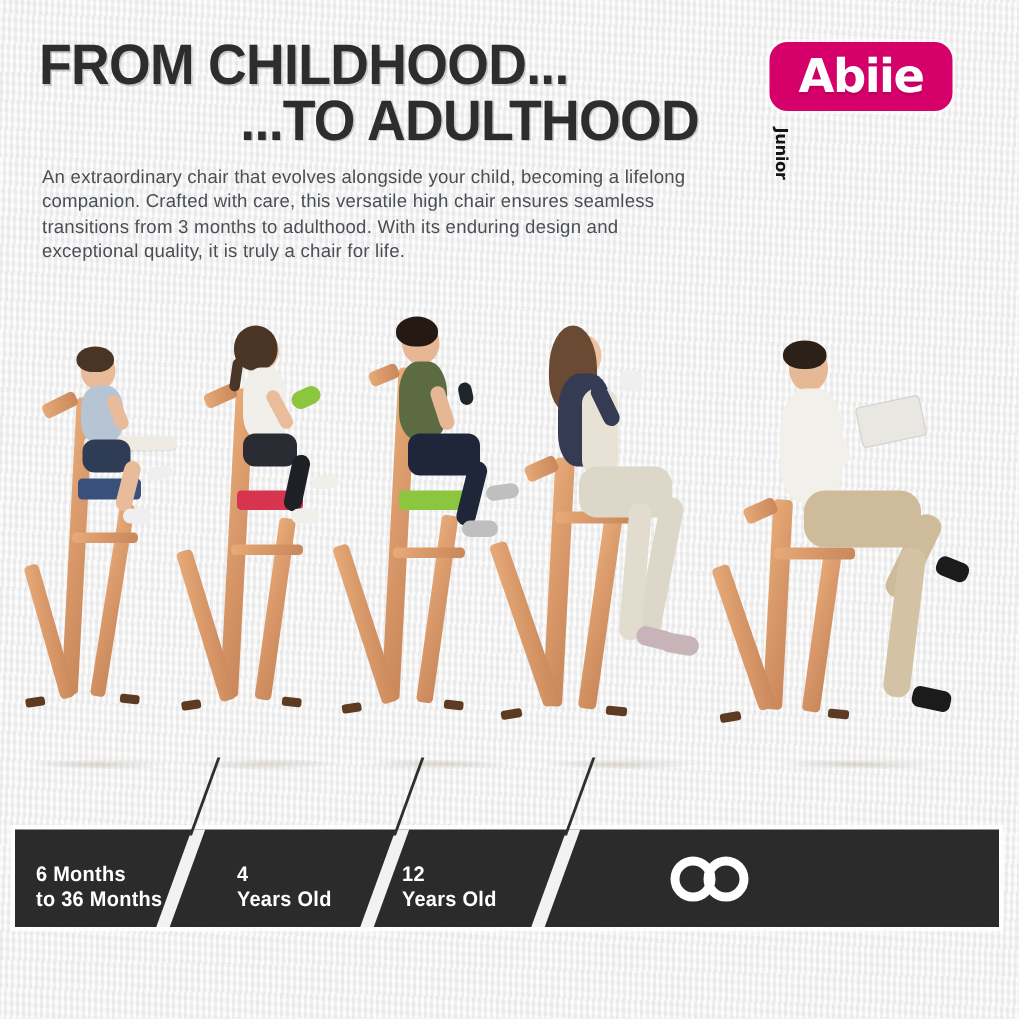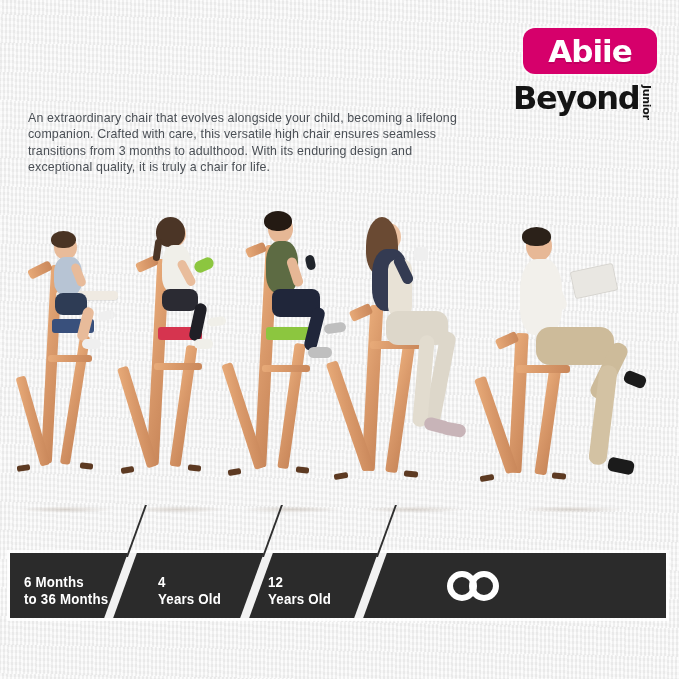--- a/index.html
+++ b/index.html
@@ -28,22 +28,22 @@
     white-space:nowrap;
   }
   .hl-line.two{text-align:right;transform-origin:right center;transform:scaleX(.94);}
   .body-copy{
     position:absolute;left:28px;top:110px;width:450px;
     font-size:12.4px;line-height:16.4px;color:#4a4f55;letter-spacing:.15px;
   }
   
   .logo{position:absolute;right:14px;top:28px;width:152px;}
   .logo-pill{
-    width:134px;height:46px;border-radius:12px;background:#d6006b;
-    margin-left:10px;position:relative;
+    width:122px;height:46px;border-radius:12px;background:#d6006b;
+    position:relative;
     box-shadow:0 0 0 2px rgba(255,255,255,.55);
   }
   .logo-pill span{
     position:absolute;inset:0;display:flex;align-items:center;justify-content:center;
     font-family:"DejaVu Sans",sans-serif;font-weight:bold;font-size:31px;
     color:#fff;letter-spacing:-1px;
     text-shadow:0 2px 0 rgba(150,0,75,.35);
   }
   .logo-row{display:flex;align-items:flex-start;margin-top:7px;}
   .logo-beyond{
@@ -101,29 +101,32 @@
     border:6px solid #fff;box-sizing:border-box;
   }
   .infinity i.l{left:0;}
   .infinity i.r{left:22px;}
 </style>
 </head>
 <body>
 
 <div id="poster">
 
+  <div class="headline">
+    <div class="hl-line one">FROM CHILDHOOD...</div>
+    <div class="hl-line two">...TO ADULTHOOD</div>
+  </div>
 
   <div class="body-copy">An extraordinary chair that evolves alongside your child, becoming a lifelong companion. Crafted with care, this versatile high chair ensures seamless transitions from 3 months to adulthood. With its enduring design and exceptional quality, it is truly a chair for life.</div>
 
   <div class="logo">
     <div class="logo-pill">
       <span>Abiie</span>
     </div>
     <div class="logo-row">
-      <div class="logo-beyond">Beyond</div>
       <div class="logo-junior">Junior</div>
     </div>
   </div>
 
   <div class="stage">
 
     <div class="scene" style="left:8px;width:115px;height:300px;">
       <div class="shadow" style="width:96px;"></div>
       <div class="wood" style="left:38px;top:50px;width:11px;height:198px;transform:rotate(3deg);"></div>
       <div class="wood" style="left:62px;top:120px;width:10px;height:130px;transform:rotate(9deg);"></div>

